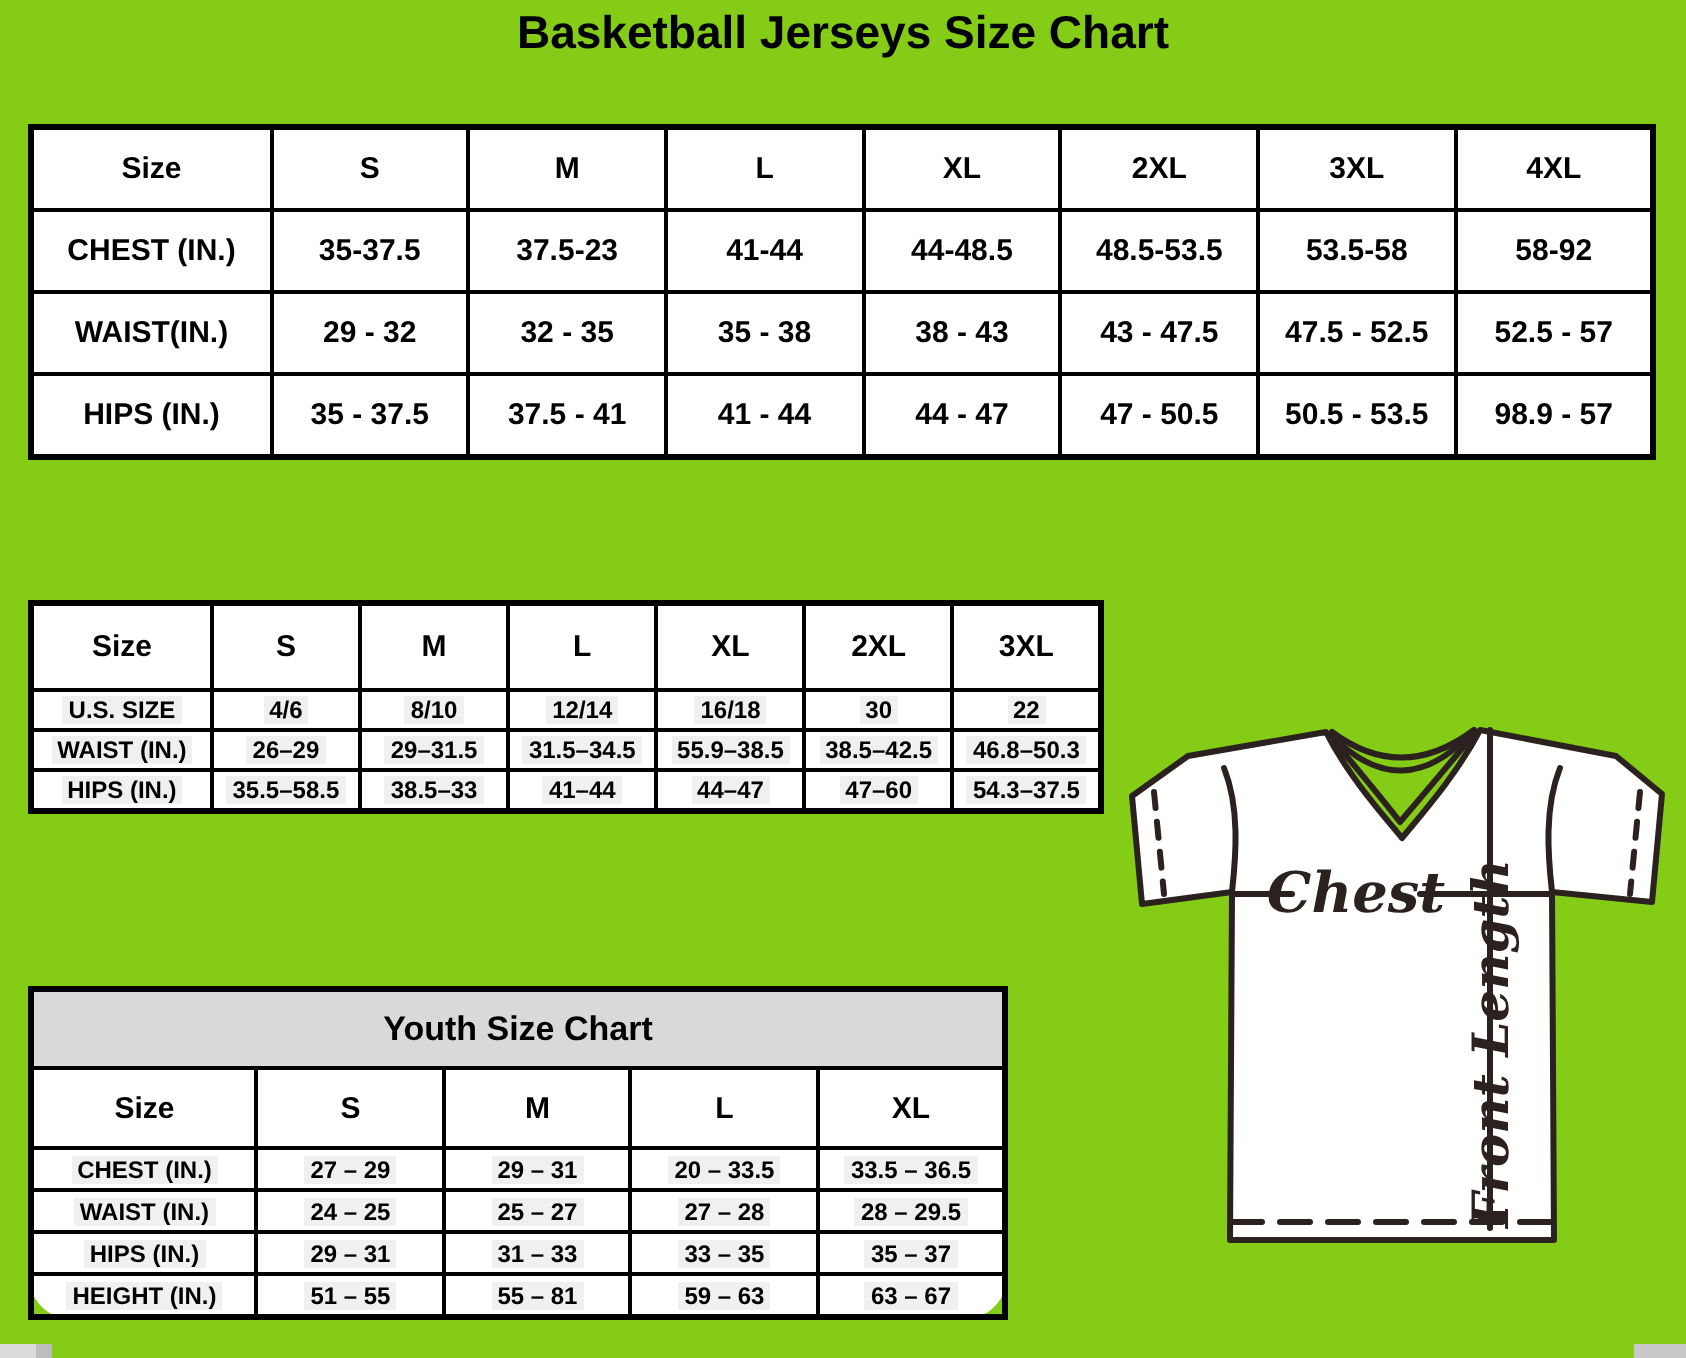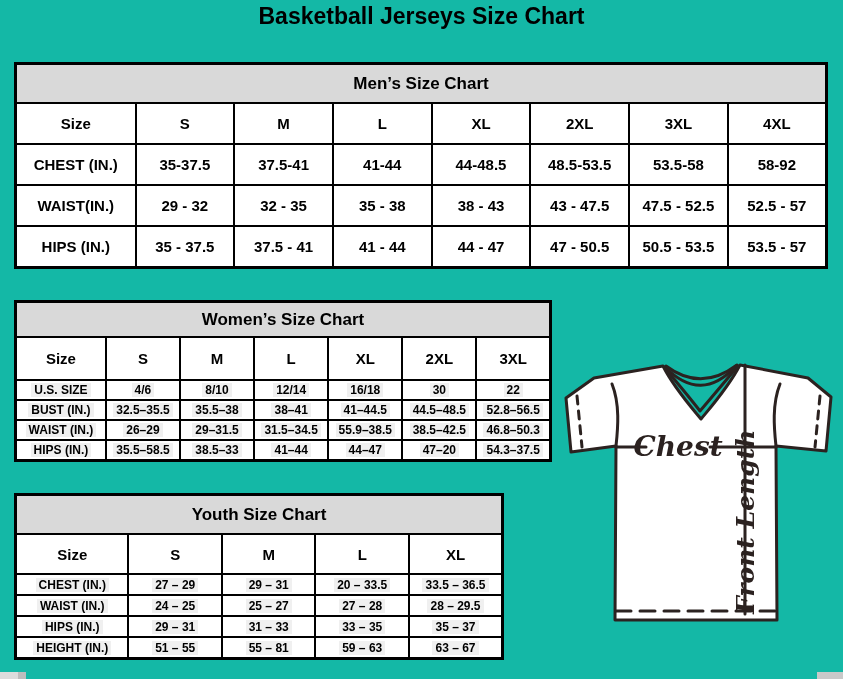--- a/index.html
+++ b/index.html
@@ -1,17 +1,17 @@
 <!DOCTYPE html>
 <html><head>
 <meta charset="utf-8">
 <style>
   html,body{margin:0;padding:0;background:#fff;}
   .stage{
-    position:relative;width:843px;height:679px;background:#14b8a6;overflow:hidden;
+    position:relative;width:843px;height:679px;background:#84cc16;overflow:hidden;
     font-family:"Liberation Sans",sans-serif;color:#000;
   }
   .page-title{
     position:absolute;top:3px;left:0;width:100%;text-align:center;
     font-size:23px;font-weight:bold;letter-spacing:0px;
   }
   table.chart{
     position:absolute;border-collapse:collapse;table-layout:fixed;
     background:#fff;
   }
@@ -28,21 +28,21 @@
   .men tr.band th{height:37px;}
   .men tr.head th{height:39px;font-size:15px;}
   .men tbody th,.men tbody td{height:39px;font-size:15px;}
   
   .women{left:14px;top:300px;width:538px;}
   .women col.c0{width:16.9%;}
   .women tr.band th{height:33px;}
   .women tr.head th{height:41px;font-size:15px;}
   .women tbody th,.women tbody td{height:18px;font-size:12px;margin-top:34px;}
   
-  .youth{left:14px;top:493px;width:490px;}
+  .youth{left:14px;top:493px;width:490px;border-radius:23px;}
   .youth col.c0{width:23.2%;}
   .youth tr.band th{height:37px;}
   .youth tr.head th{height:38px;font-size:15px;}
   .youth tbody th,.youth tbody td{height:19px;font-size:12px;}
   
   .women tbody .cell-text,.youth tbody .cell-text{
     background:#f0f0f0;padding:0 3px;
   }
   
   .jersey-wrap{position:absolute;left:552px;top:350px;width:291px;height:288px;}
@@ -58,39 +58,36 @@
 <div class="stage">
 
   <div class="page-title">Basketball Jerseys Size Chart</div>
 
   <table class="chart men">
     <colgroup>
         <col class="c0">
         <col span="7">
       </colgroup>
   <thead>
-        <tr class="band">
-          <th colspan="8"><span class="cell-text">Men’s Size Chart</span></th>
-        </tr>
         <tr class="head">
           <th><span class="cell-text">Size</span></th>
           <th><span class="cell-text">S</span></th>
           <th><span class="cell-text">M</span></th>
           <th><span class="cell-text">L</span></th>
           <th><span class="cell-text">XL</span></th>
           <th><span class="cell-text">2XL</span></th>
           <th><span class="cell-text">3XL</span></th>
           <th><span class="cell-text">4XL</span></th>
         </tr>
       </thead>
       <tbody>
         <tr>
           <th><span class="cell-text">CHEST (IN.)</span></th>
           <td><span class="cell-text">35-37.5</span></td>
-          <td><span class="cell-text">37.5-41</span></td>
+          <td><span class="cell-text">37.5-23</span></td>
           <td><span class="cell-text">41-44</span></td>
           <td><span class="cell-text">44-48.5</span></td>
           <td><span class="cell-text">48.5-53.5</span></td>
           <td><span class="cell-text">53.5-58</span></td>
           <td><span class="cell-text">58-92</span></td>
         </tr>
         <tr>
           <th><span class="cell-text">WAIST(IN.)</span></th>
           <td><span class="cell-text">29 - 32</span></td>
           <td><span class="cell-text">32 - 35</span></td>
@@ -101,34 +98,31 @@
           <td><span class="cell-text">52.5 - 57</span></td>
         </tr>
         <tr>
           <th><span class="cell-text">HIPS (IN.)</span></th>
           <td><span class="cell-text">35 - 37.5</span></td>
           <td><span class="cell-text">37.5 - 41</span></td>
           <td><span class="cell-text">41 - 44</span></td>
           <td><span class="cell-text">44 - 47</span></td>
           <td><span class="cell-text">47 - 50.5</span></td>
           <td><span class="cell-text">50.5 - 53.5</span></td>
-          <td><span class="cell-text">53.5 - 57</span></td>
+          <td><span class="cell-text">98.9 - 57</span></td>
         </tr>
       </tbody>
     </table>
 
   <table class="chart women">
     <colgroup>
         <col class="c0">
         <col span="6">
       </colgroup>
   <thead>
-        <tr class="band">
-          <th colspan="7"><span class="cell-text">Women’s Size Chart</span></th>
-        </tr>
         <tr class="head">
           <th><span class="cell-text">Size</span></th>
           <th><span class="cell-text">S</span></th>
           <th><span class="cell-text">M</span></th>
           <th><span class="cell-text">L</span></th>
           <th><span class="cell-text">XL</span></th>
           <th><span class="cell-text">2XL</span></th>
           <th><span class="cell-text">3XL</span></th>
         </tr>
       </thead>
@@ -136,44 +130,35 @@
         <tr>
           <th><span class="cell-text">U.S. SIZE</span></th>
           <td><span class="cell-text">4/6</span></td>
           <td><span class="cell-text">8/10</span></td>
           <td><span class="cell-text">12/14</span></td>
           <td><span class="cell-text">16/18</span></td>
           <td><span class="cell-text">30</span></td>
           <td><span class="cell-text">22</span></td>
         </tr>
         <tr>
-          <th><span class="cell-text">BUST (IN.)</span></th>
-          <td><span class="cell-text">32.5–35.5</span></td>
-          <td><span class="cell-text">35.5–38</span></td>
-          <td><span class="cell-text">38–41</span></td>
-          <td><span class="cell-text">41–44.5</span></td>
-          <td><span class="cell-text">44.5–48.5</span></td>
-          <td><span class="cell-text">52.8–56.5</span></td>
-        </tr>
-        <tr>
           <th><span class="cell-text">WAIST (IN.)</span></th>
           <td><span class="cell-text">26–29</span></td>
           <td><span class="cell-text">29–31.5</span></td>
           <td><span class="cell-text">31.5–34.5</span></td>
           <td><span class="cell-text">55.9–38.5</span></td>
           <td><span class="cell-text">38.5–42.5</span></td>
           <td><span class="cell-text">46.8–50.3</span></td>
         </tr>
         <tr>
           <th><span class="cell-text">HIPS (IN.)</span></th>
           <td><span class="cell-text">35.5–58.5</span></td>
           <td><span class="cell-text">38.5–33</span></td>
           <td><span class="cell-text">41–44</span></td>
           <td><span class="cell-text">44–47</span></td>
-          <td><span class="cell-text">47–20</span></td>
+          <td><span class="cell-text">47–60</span></td>
           <td><span class="cell-text">54.3–37.5</span></td>
         </tr>
       </tbody>
     </table>
 
   <table class="chart youth">
     <colgroup>
         <col class="c0">
         <col span="4">
       </colgroup>

